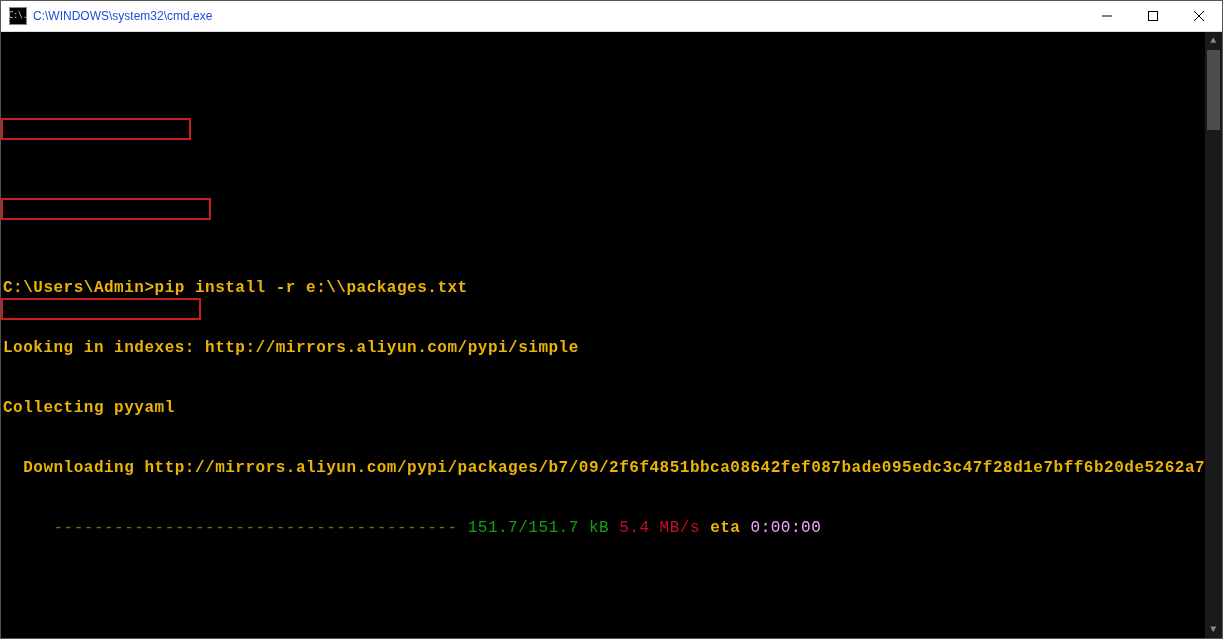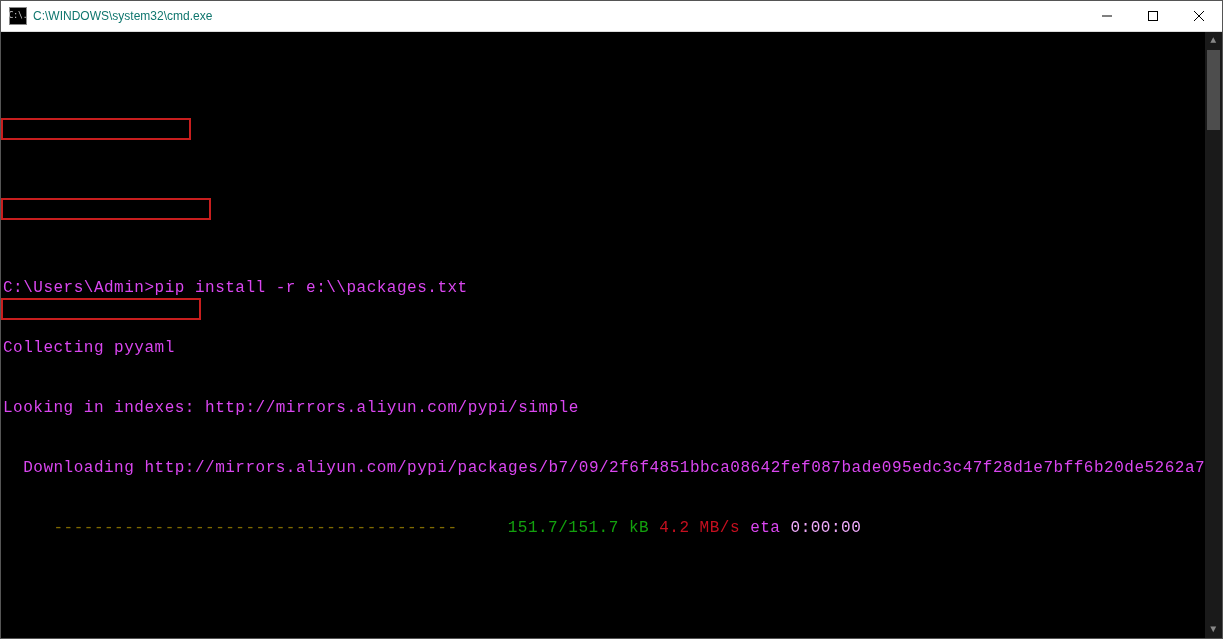--- a/index.html
+++ b/index.html
@@ -39,21 +39,21 @@
     justify-content: center;
   }
   .titlebar .icon-box span {
     color: #ccc;
     font-size: 8px;
     font-family: monospace;
     line-height: 1;
   }
   .titlebar .title {
     font-size: 12px;
-    color: #0f766e;
+    color: #1d4ed8;
     flex: 0 0 auto;
   }
   .titlebar .spacer { flex: 1; }
   .titlebar .winbtn {
     width: 46px;
     height: 30px;
     display: flex;
     align-items: center;
     justify-content: center;
     font-size: 12px;
@@ -71,22 +71,22 @@
     overflow: hidden;
     padding: 0;
     position: relative;
     letter-spacing: 0.5px;
   }
   .terminal .content {
     padding: 6px 2px 2px 2px;
     position: relative;
   }
   .row { white-space: pre; }
-  .gray  { color: #d946ef; }
-  .green { color: #13a10e; margin-left: 40px; }
+  .gray  { color: #eab308; font-weight: bold; }
+  .green { color: #13a10e; }
   .red   { color: #c50f1f; }
   .cyan  { color: #f0abfc; }
   .yellowdash { color: #806a00; }
   .hl {
     position: absolute;
     border: 2px solid #c81e1e;
     pointer-events: none;
     box-sizing: border-box;
   }
   .scrollbar {
@@ -145,24 +145,24 @@
 
   <div class="terminal">
     <div class="content">
       <div class="hl" style="top:46px;left:0;width:190px;height:22px;"></div>
       <div class="hl" style="top:126px;left:0;width:210px;height:22px;"></div>
       <div class="hl" style="top:226px;left:0;width:200px;height:22px;"></div>
 
       
       <div class="row gray"> </div>
       <div class="row gray"><span>C:\Users\Admin&gt;</span><span>pip install -r e:\\packages.txt</span></div>
+      <div class="row gray">Looking in indexes: http://mirrors.aliyun.com/pypi/simple</div>
       <div class="row gray">Collecting pyyaml</div>
-      <div class="row gray">Looking in indexes: http://mirrors.aliyun.com/pypi/simple</div>
       <div class="row gray">  Downloading http://mirrors.aliyun.com/pypi/packages/b7/09/2f6f4851bbca08642fef087bade095edc3c47f28d1e7bff6b20de5262a77</div>
-      <div class="row"><span class="yellowdash">     ---------------------------------------- </span><span class="green">151.7/151.7 kB </span><span class="red">4.2 MB/s </span><span class="gray">eta </span><span class="cyan">0:00:00</span></div>
+      <div class="row"><span class="yellowdash">     ---------------------------------------- </span><span class="green">151.7/151.7 kB </span><span class="red">5.4 MB/s </span><span class="gray">eta </span><span class="cyan">0:00:00</span></div>
       
       
       
       
       
       
       
       
       
       

